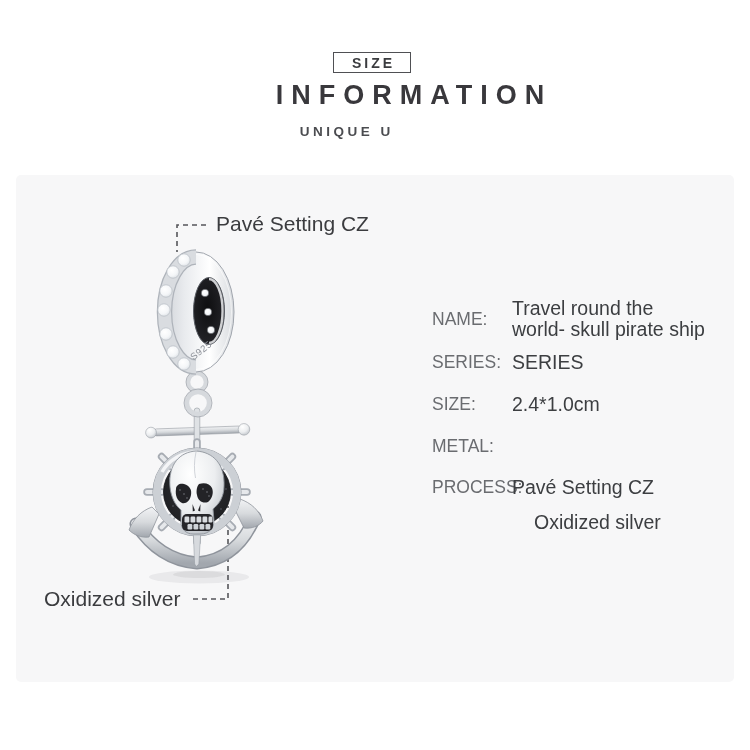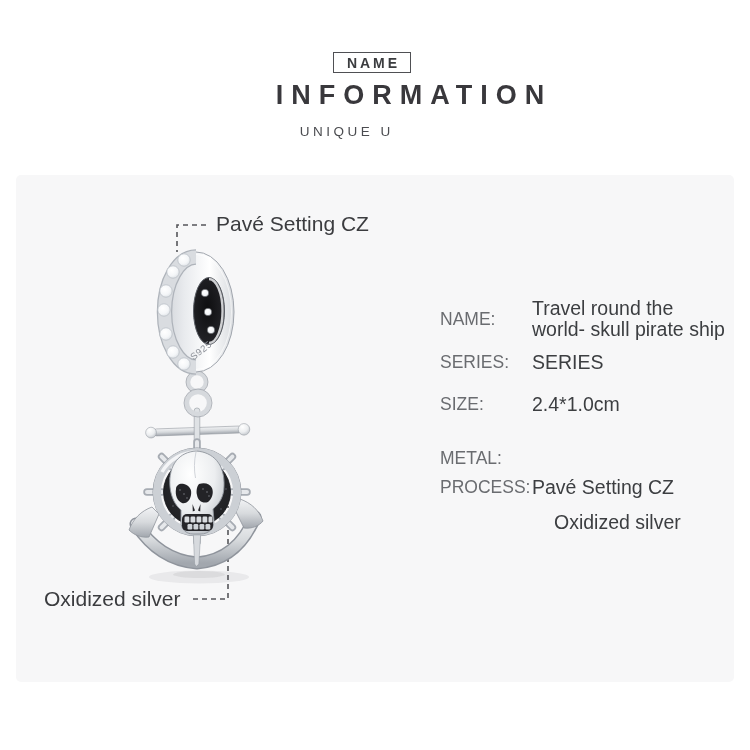--- a/index.html
+++ b/index.html
@@ -6,48 +6,48 @@
   body{width:750px;height:750px;font-family:"Liberation Sans",sans-serif;}
   .stage{position:relative;width:750px;height:750px;overflow:hidden;background:#ffffff;}
 
   
   .size-box{position:absolute;top:52px;left:333px;width:78px;height:21px;box-sizing:border-box;
     border:1.5px solid #4f5054;display:flex;align-items:center;justify-content:center;
     font-size:14px;font-weight:600;letter-spacing:3px;text-indent:3px;color:#3b3c3f;}
   .title{position:absolute;top:80px;left:0;width:750px;margin:0;text-align:center;
     font-size:27px;font-weight:700;letter-spacing:8px;text-indent:8px;color:#39383c;padding-left:35px;}
   .subtitle{position:absolute;top:124px;left:0;width:690px;text-align:center;
-    font-size:13.5px;font-weight:400;letter-spacing:3.5px;text-indent:3.5px;color:#4b4c50;}
+    font-size:13.5px;font-weight:700;letter-spacing:3.5px;text-indent:3.5px;color:#4b4c50;}
 
   
   .panel{position:absolute;left:16px;top:175px;width:718px;height:507px;background:#f7f7f8;border-radius:5px;}
 
   .charm-svg{position:absolute;left:0;top:0;width:750px;height:750px;}
 
   
   .callout{position:absolute;font-size:21px;color:#3b3c3f;white-space:nowrap;}
   .callout-pave{left:216px;top:212px;}
   .callout-oxidized{left:44px;top:587px;}
 
   
   .specs{position:absolute;left:428px;top:0;width:322px;}
-  .spec-row{position:absolute;left:12px;display:flex;align-items:center;gap:12px;}
+  .spec-row{position:absolute;left:4px;display:flex;align-items:center;}
   .spec-label{flex:0 0 80px;width:80px;font-size:17.5px;color:#6a6c70;}
   .spec-value{font-size:19.5px;line-height:21px;color:#3c3e41;white-space:pre-line;}
-  .r0{top:298px;}.r1{top:352px;}.r2{top:394px;}.r3{top:436px;margin-top:12px;}.r4{top:477px;}.r5{top:512px;}
+  .r0{top:298px;}.r1{top:352px;}.r2{top:394px;}.r3{top:436px;}.r4{top:477px;}.r5{top:512px;}
   .r5 .spec-value{padding-left:22px;}
 
   .dash{fill:none;stroke:#55565a;stroke-width:1.6;stroke-dasharray:5 4;}
 </style>
 </head>
 <body>
 
 <div class="stage">
 
-  <div class="size-box">NAME</div>
+  <div class="size-box">SIZE</div>
   <h1 class="title">INFORMATION</h1>
   <div class="subtitle">UNIQUE U</div>
 
   <div class="panel"></div>
 
   <svg class="charm-svg" viewBox="0 0 750 750">
     <defs>
       <linearGradient id="beadFace" x1="0" y1="0" x2="1" y2="0">
         <stop offset="0" stop-color="#c9cdd2"></stop>
           <stop offset="0.35" stop-color="#e9ebee"></stop>

